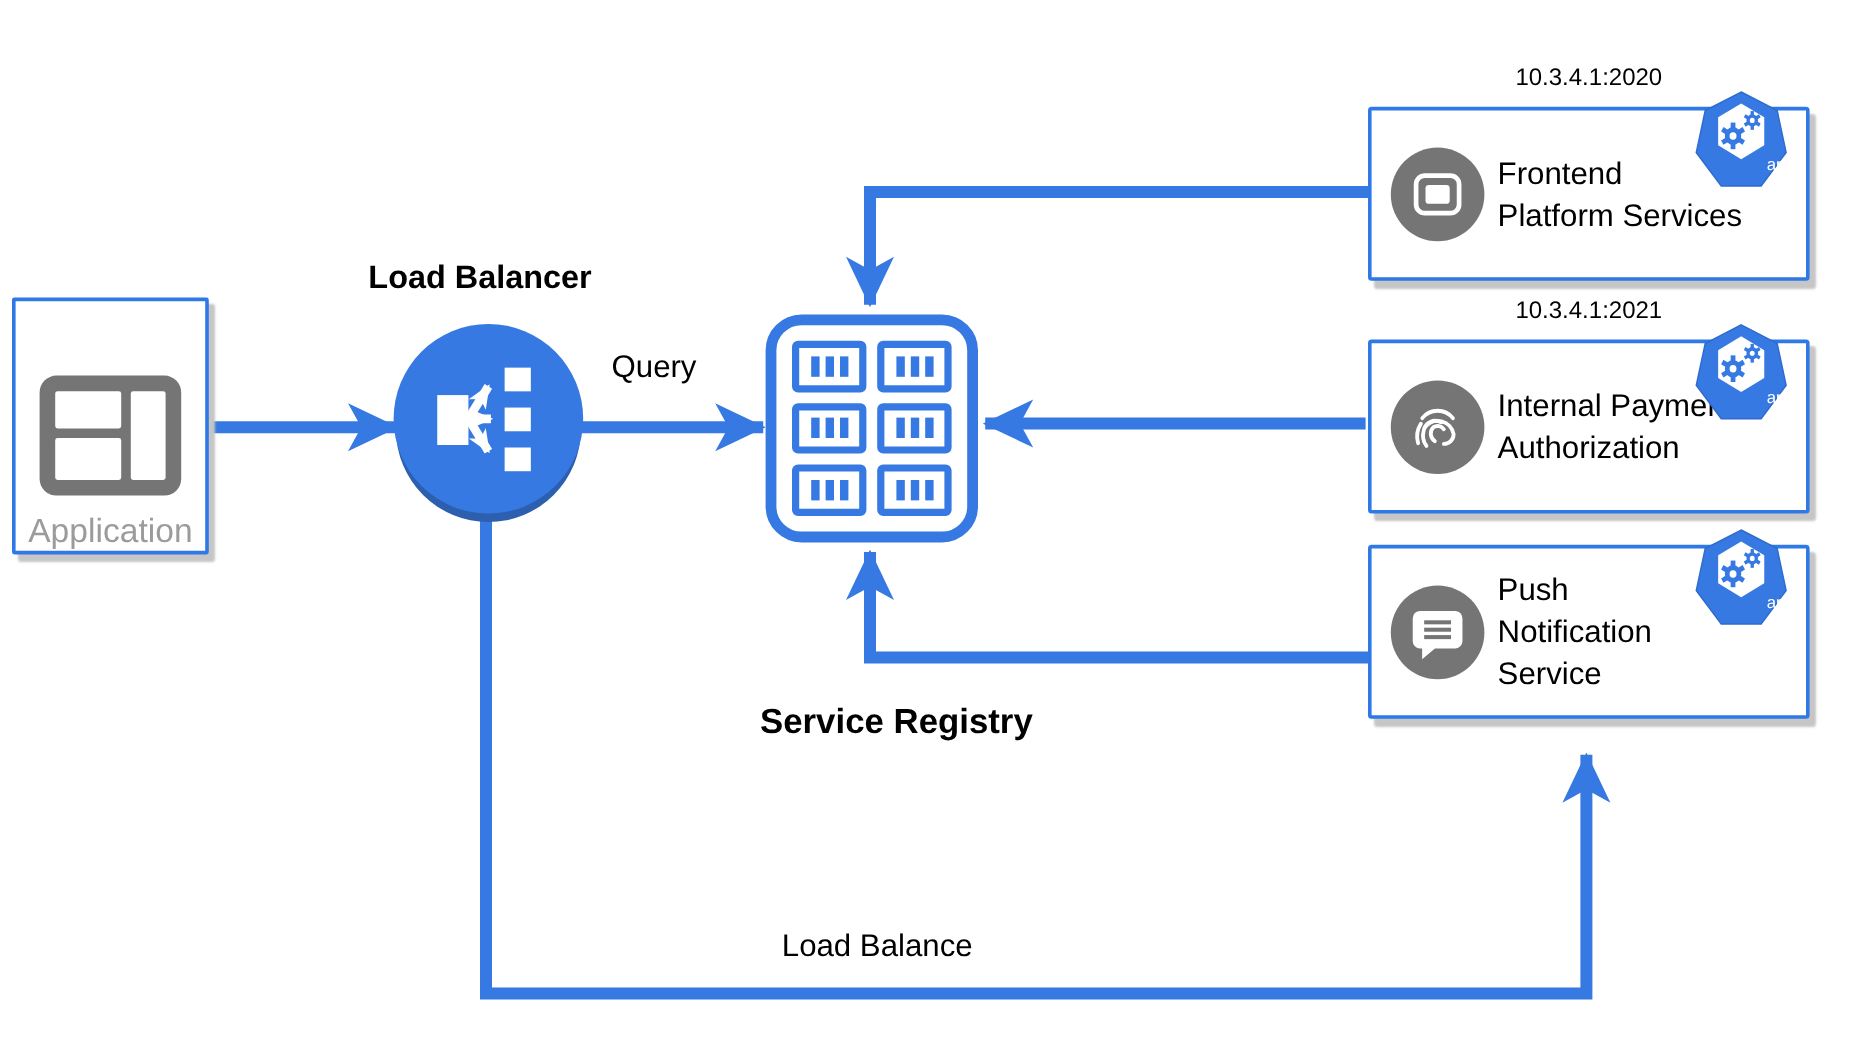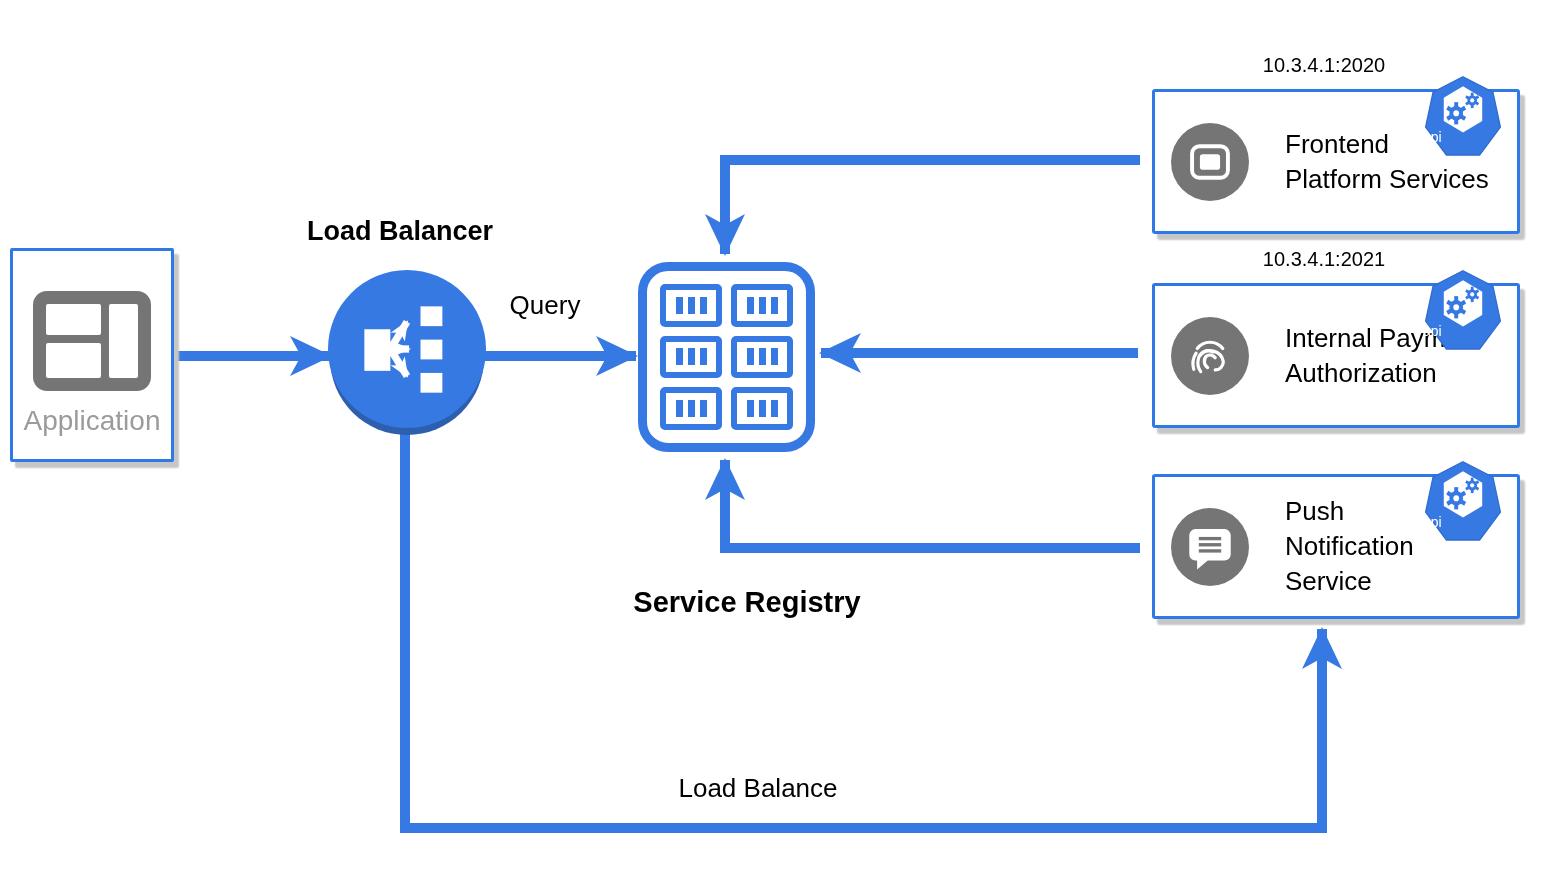--- a/index.html
+++ b/index.html
@@ -6,21 +6,21 @@
   #canvas{
     position:relative;width:1559px;height:876px;background:#fff;overflow:hidden;
     font-family:"Liberation Sans",sans-serif;color:#000;
   }
   
   #connectors{position:absolute;left:0;top:0;z-index:1;}
   
   .shadowbox{background:#fff;border:3px solid #2e79e6;box-shadow:5px 6px 2px #c6c6c6;}
   
   #app-box{position:absolute;left:10px;top:248px;width:158px;height:208px;z-index:2;
-    border-radius:2px;display:flex;flex-direction:column;align-items:center;}
+    border-radius:2px;display:flex;flex-direction:column;align-items:center;justify-content:flex-end;}
   #app-icon{margin-top:40px;width:118px;height:100px;background:#757575;border-radius:14px;
     padding:13px;box-sizing:border-box;display:grid;grid-template-columns:1.9fr 1fr;
     grid-template-rows:1fr 1.15fr;gap:8px;}
   #app-icon .cell{background:#fff;border-radius:2px;}
   #app-icon .tall{grid-column:2;grid-row:1 / span 2;}
   #app-label{margin-top:14px;font-size:28px;color:#9b9b9b;}
   
   #lb-label{position:absolute;left:300px;top:184px;width:200px;text-align:center;
     font-size:27px;font-weight:bold;z-index:2;margin-top:32px;}
   #lb-circle{position:absolute;left:328px;top:270px;width:158px;height:158px;border-radius:50%;
@@ -32,30 +32,30 @@
     display:grid;grid-template-columns:1fr 1fr;grid-template-rows:1fr 1fr 1fr;
     gap:9px;padding:13px;}
   .reg-cell{border:6px solid #3679e2;border-radius:5px;background:#fff;
     display:flex;align-items:center;justify-content:center;gap:5px;}
   .reg-cell i{display:block;width:7px;height:17px;background:#3679e2;}
   #registry-label{position:absolute;left:617px;top:586px;width:260px;text-align:center;
     font-size:29px;font-weight:bold;z-index:2;}
   
   .edge-label{position:absolute;font-size:26px;z-index:2;}
   #query-label{left:475px;top:290px;width:140px;text-align:center;}
-  #loadbalance-label{left:663px;top:773px;width:190px;text-align:center;}
+  #loadbalance-label{left:636px;top:773px;width:190px;text-align:center;}
   
   .svc-box{position:absolute;left:1140px;width:368px;height:145px;box-sizing:border-box;z-index:2;
-    border-radius:3px;display:flex;align-items:center;padding-left:16px;gap:36px;margin-left:12px;}
+    border-radius:3px;display:flex;align-items:center;padding-left:16px;gap:11px;}
   .svc-ip{position:absolute;left:1140px;width:368px;text-align:center;font-size:20px;z-index:2;}
   .svc-circle{width:78px;height:78px;border-radius:50%;background:#757575;flex:0 0 auto;
     display:flex;align-items:center;justify-content:center;}
   .svc-name{font-size:26px;line-height:35px;white-space:pre-line;}
   .badge{position:absolute;top:-17px;right:14px;width:80px;height:86px;z-index:3;}
-  .badge-text{position:absolute;left:0;bottom:16px;width:100%;text-align:left;
+  .badge-text{position:absolute;left:0;bottom:16px;width:100%;text-align:right;
     color:#fff;font-size:14px;}
 </style>
 </head>
 <body>
 
 <div id="canvas">
 
   <svg width="0" height="0" style="position:absolute" aria-hidden="true">
     <defs>
       <marker id="arrow" viewBox="0 0 44 44" refX="42" refY="22" markerWidth="44" markerHeight="44" markerUnits="userSpaceOnUse" orient="auto">
@@ -188,21 +188,21 @@
     <div class="svc-name">Internal Payment
 Authorization</div>
     <div class="badge">
       <svg width="80" height="86" viewBox="0 0 100 100" preserveAspectRatio="none">
           <use href="#k8s-badge"></use>
         </svg>
       <span class="badge-text">api</span>
     </div>
   </div>
 
-  <div class="svc-box shadowbox" style="top:474px">
+  <div class="svc-box shadowbox" style="top:454px">
     <div class="svc-circle">
       <svg width="56" height="56" viewBox="0 0 100 100">
         <path d="M24 18 h52 a11 11 0 0 1 11 11 v34 a11 11 0 0 1 -11 11 H46 L27 90 V74 h-3 a11 11 0 0 1 -11 -11 V29 a11 11 0 0 1 11 -11 Z" fill="#fff"></path>
         <rect x="30" y="32" width="40" height="6" fill="#757575"></rect>
         <rect x="30" y="43" width="40" height="6" fill="#757575"></rect>
         <rect x="30" y="54" width="40" height="6" fill="#757575"></rect>
       </svg>
     </div>
     <div class="svc-name">Push
 Notification

